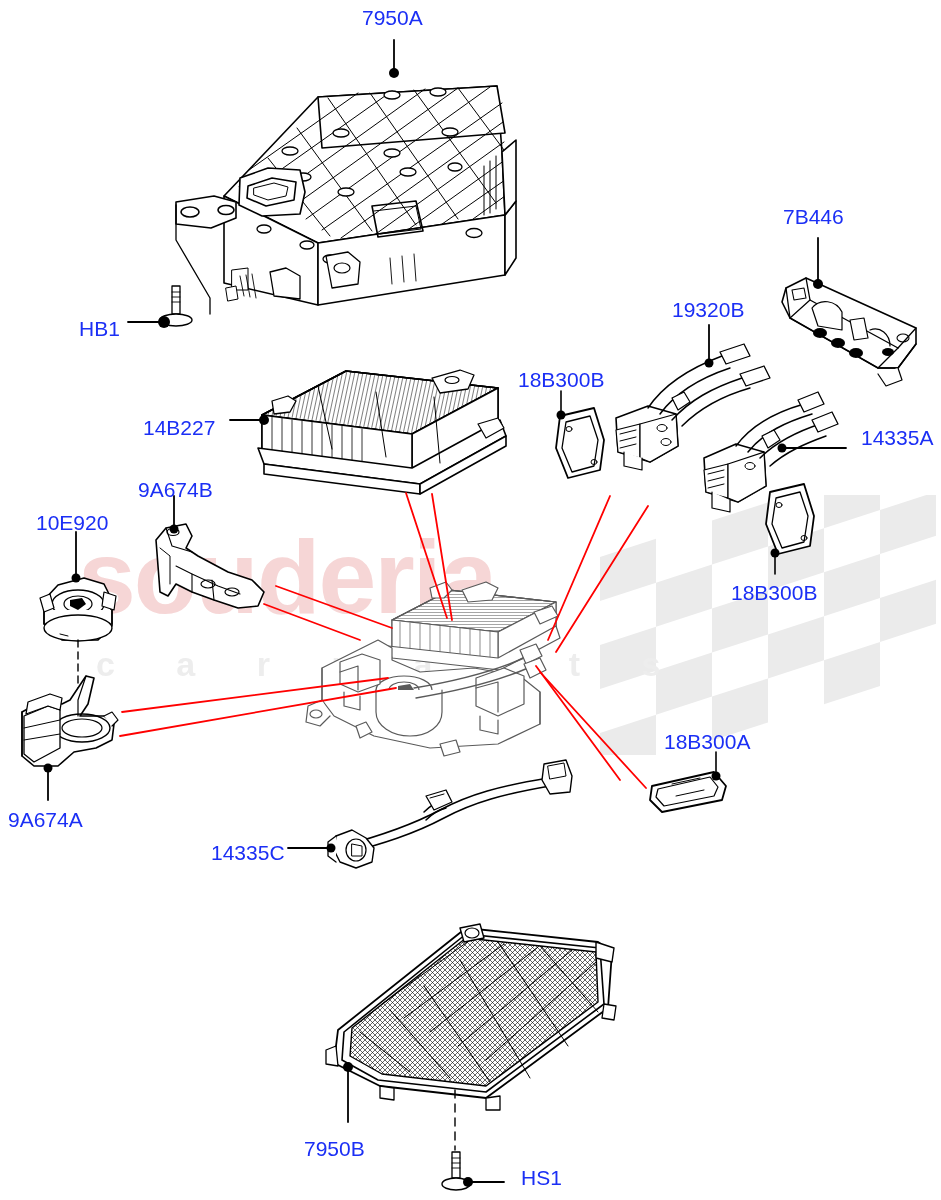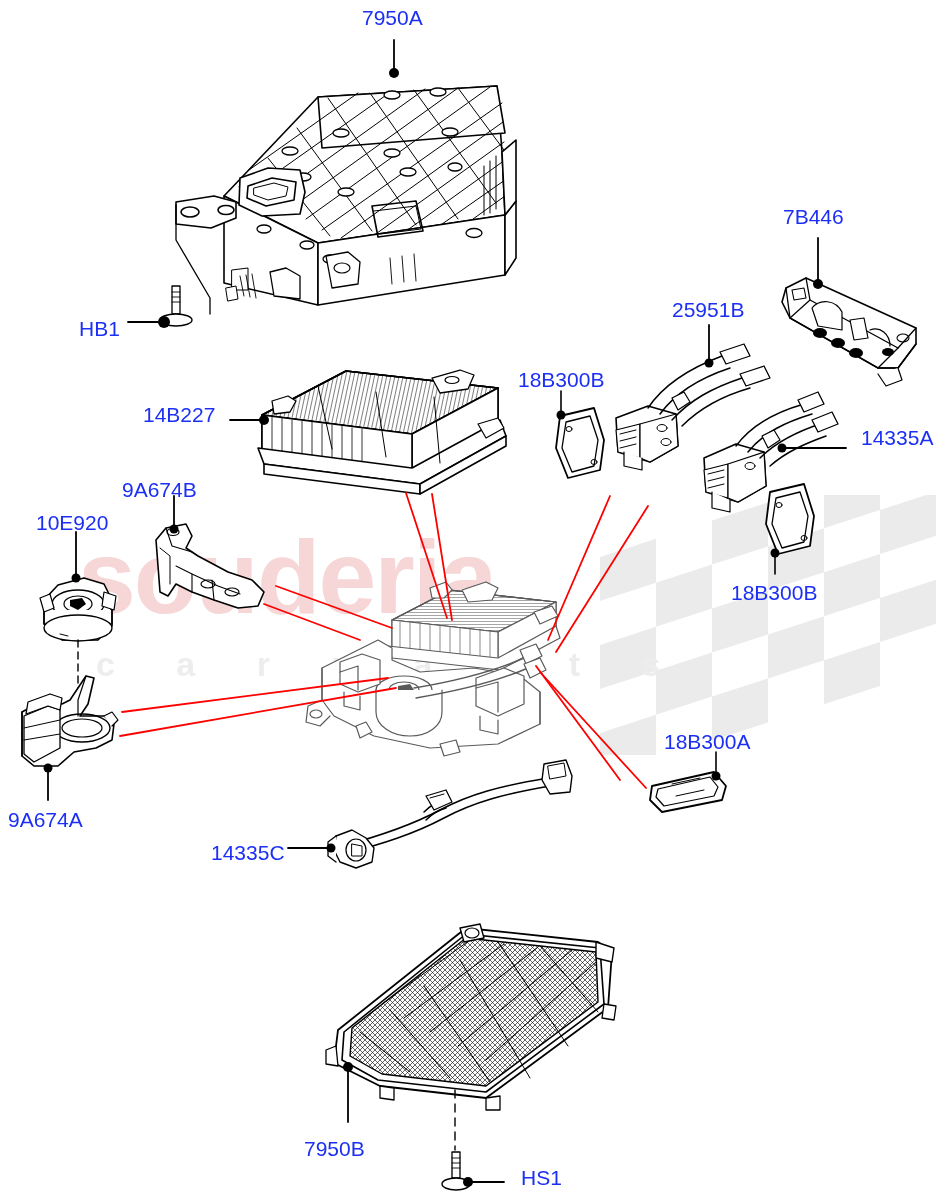--- a/index.html
+++ b/index.html
@@ -519,25 +519,25 @@
         <path d="M646 788 L540 672"></path>
         <path d="M620 780 L536 666"></path>
       </g>
 
     </g>
   </svg>
 
   <div class="label" style="left:362px;top:6px">7950A</div>
   <div class="label" style="left:79px;top:317px">HB1</div>
   <div class="label" style="left:783px;top:205px">7B446</div>
-  <div class="label" style="left:672px;top:298px">25951B</div>
+  <div class="label" style="left:672px;top:298px">19320B</div>
   <div class="label" style="left:518px;top:368px">18B300B</div>
-  <div class="label" style="left:143px;top:403px">14B227</div>
+  <div class="label" style="left:143px;top:416px">14B227</div>
   <div class="label" style="left:861px;top:426px">14335A</div>
-  <div class="label" style="left:122px;top:478px">9A674B</div>
+  <div class="label" style="left:138px;top:478px">9A674B</div>
   <div class="label" style="left:36px;top:511px">10E920</div>
   <div class="label" style="left:731px;top:581px">18B300B</div>
   <div class="label" style="left:664px;top:730px">18B300A</div>
   <div class="label" style="left:8px;top:808px">9A674A</div>
   <div class="label" style="left:211px;top:841px">14335C</div>
   <div class="label" style="left:304px;top:1137px">7950B</div>
   <div class="label" style="left:521px;top:1166px">HS1</div>
 
 </div>
 

